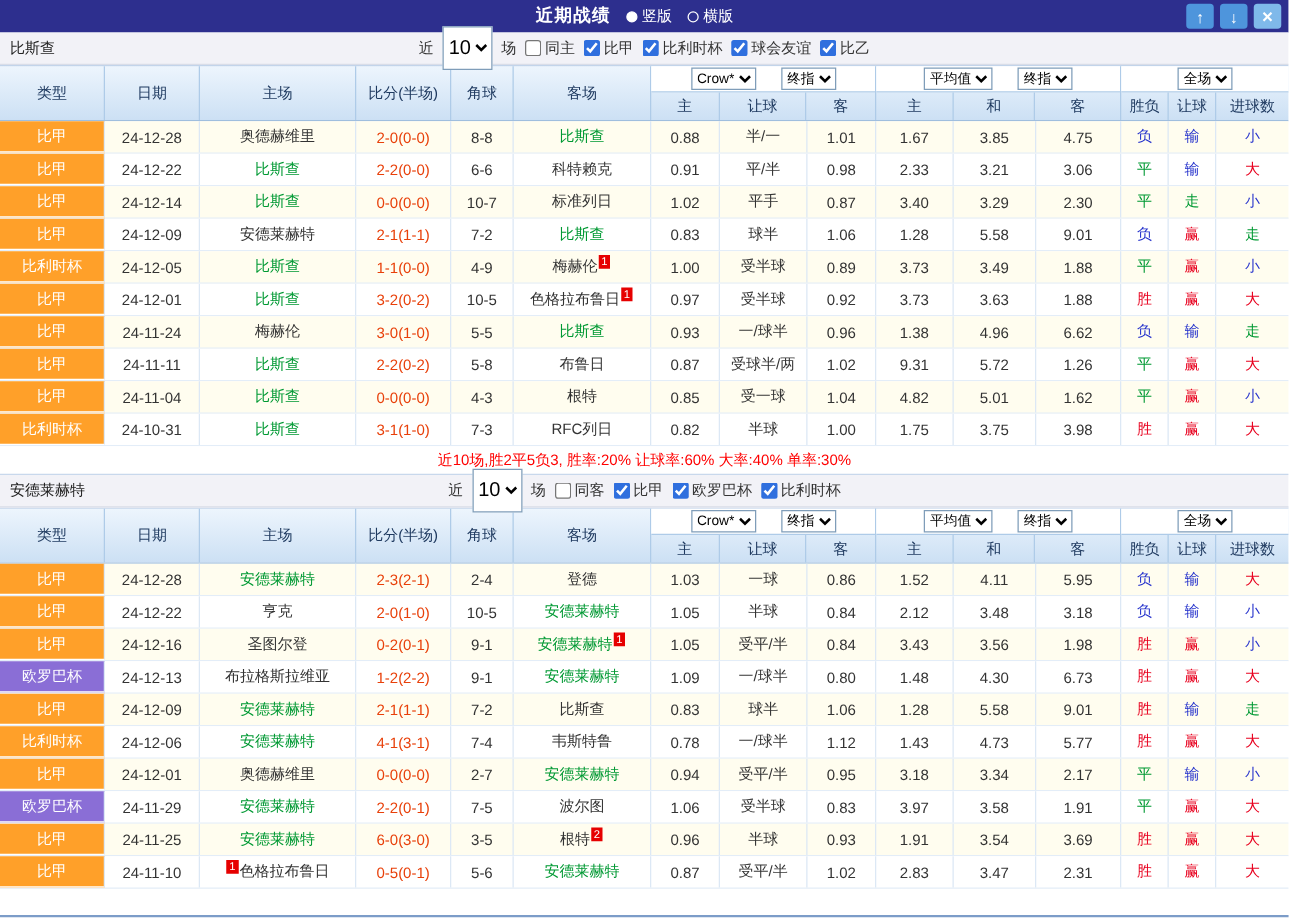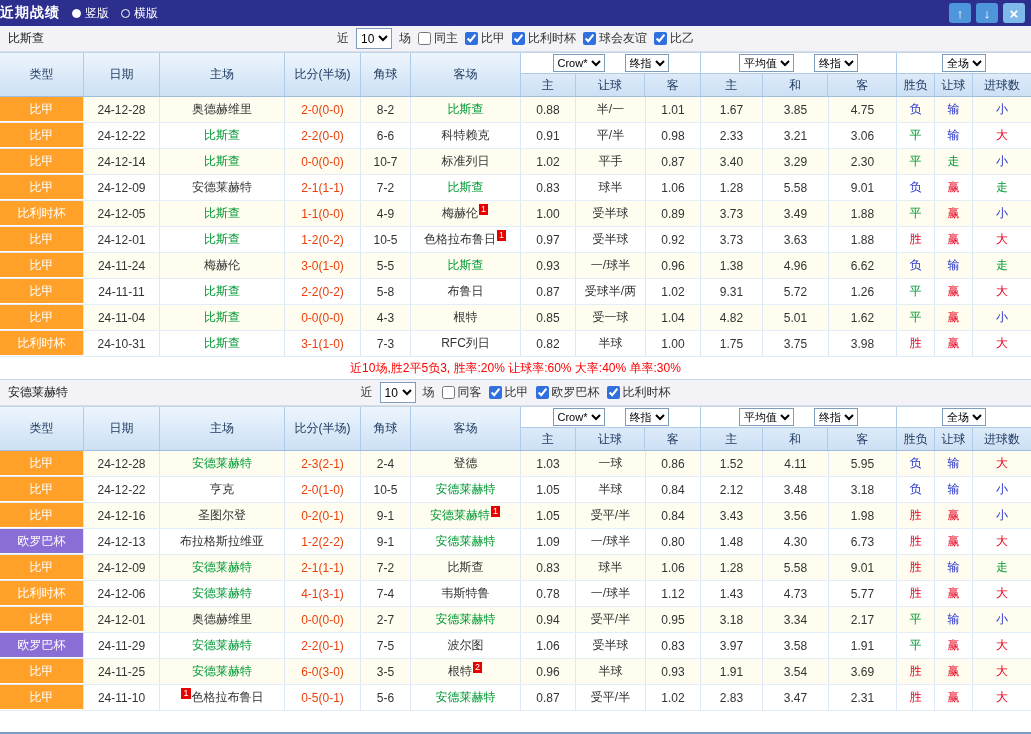--- a/index.html
+++ b/index.html
@@ -1,37 +1,37 @@
 <!DOCTYPE html>
 <html><head>
 <meta charset="utf-8">
 <style>
   * { margin:0; padding:0; box-sizing:border-box; }
   body { font-family:"Liberation Sans","DejaVu Sans",sans-serif; font-size:12px; color:#333; background:#fff; }
   .app { width:1031px; height:734px; display:flex; flex-direction:column; overflow:hidden; border-bottom:2px solid #7C9CC8; background:#fff; }
 
   
   .topbar { height:26px; background:#2D2F8E; position:relative; display:flex; align-items:center; flex:none; }
-  .topbar-center { position:absolute; left:0; right:16px; display:flex; justify-content:flex-start; align-items:center; gap:12px; }
+  .topbar-center { position:absolute; left:0; right:16px; display:flex; justify-content:center; align-items:center; gap:12px; }
   .topbar-title { color:#fff; font-weight:bold; font-size:14px; letter-spacing:1px; }
   .radio { display:inline-flex; align-items:center; gap:4px; color:#fff; cursor:pointer; }
   .radio-dot { width:9px; height:9px; border:1px solid #fff; border-radius:50%; background:transparent; }
   .radio-dot.selected { background:#fff; }
   .topbar-buttons { margin-left:auto; display:flex; gap:5px; padding-right:6px; z-index:2; }
   .tb-btn { width:22px; height:20px; border-radius:3px; background:#4E95DC; color:#fff; display:flex; align-items:center; justify-content:center; font-size:13px; font-weight:bold; cursor:pointer; }
   .tb-btn.close { background:#7FB9EA; font-size:15px; }
 
   
   .section { flex:none; }
   .section-top { height:26px; background:#F2F2F7; border-bottom:1px solid #D9DDE8; display:flex; align-items:center; position:relative; }
   .team-title { position:absolute; left:8px; color:#222; }
   .filters { margin:0 auto; display:flex; align-items:center; gap:7px; }
   .chk { display:inline-flex; align-items:center; gap:3px; cursor:pointer; }
   .chk input { width:13px; height:13px; accent-color:#2F6FDE; margin:0; }
-  select { height:21px; font-size:12px; border:1px solid #7F9DB9; background:#fff; }
+  select { height:35px; font-size:16px; border:1px solid #7F9DB9; background:#fff; }
 
   
   .thead { height:45px; display:flex; background:linear-gradient(#EDF5FD,#CCE0F4); border-bottom:1px solid #9FBEDE; border-top:1px solid #C2D4EA; }
   .th { display:flex; align-items:center; justify-content:center; border-right:1px solid #AECBE8; color:#1F3A60; }
   .thg { display:flex; flex-direction:column; border-right:1px solid #AECBE8; }
   .thg:last-child { border-right:none; }
   .selrow { height:21px; background:#fff; display:flex; align-items:center; justify-content:center; gap:20px; border-bottom:1px solid #AECBE8; }
   .selrow select { height:18px; font-size:11px; }
   .subrow { flex:1; display:flex; }
   .subrow span { display:flex; align-items:center; justify-content:center; border-right:1px solid #AECBE8; color:#1F3A60; }
@@ -156,21 +156,21 @@
     </div>
 
     <div class="tbody">
   <div class="row">
     <div class="cell c-type league" style="background: rgb(255, 160, 41);">比甲</div>
     <div class="cell c-date">24-12-28</div>
     <div class="cell c-home">
             <span class="tname">奥德赫维里</span>
           </div>
     <div class="cell c-score score">2-0(0-0)</div>
-    <div class="cell c-corner">8-2</div>
+    <div class="cell c-corner">8-8</div>
     <div class="cell c-away">
             <span class="tname focus">比斯查</span>
           </div>
     <div class="cell c-oh">0.88</div>
     <div class="cell c-ohc">半/一</div>
     <div class="cell c-oa">1.01</div>
     <div class="cell c-eh">1.67</div>
     <div class="cell c-ed">3.85</div>
     <div class="cell c-ea">4.75</div>
     <div class="cell c-r1" style="color: rgb(38, 51, 204);">负</div>
@@ -266,21 +266,21 @@
     <div class="cell c-r2" style="color: rgb(232, 0, 30);">赢</div>
     <div class="cell c-r3" style="color: rgb(38, 51, 204);">小</div>
   </div>
 
   <div class="row">
     <div class="cell c-type league" style="background: rgb(255, 160, 41);">比甲</div>
     <div class="cell c-date">24-12-01</div>
     <div class="cell c-home">
             <span class="tname focus">比斯查</span>
           </div>
-    <div class="cell c-score score">1-2(0-2)</div>
+    <div class="cell c-score score">3-2(0-2)</div>
     <div class="cell c-corner">10-5</div>
     <div class="cell c-away">
             <span class="tname">色格拉布鲁日</span>
             <span class="card-badge">1</span>
           </div>
     <div class="cell c-oh">0.97</div>
     <div class="cell c-ohc">受半球</div>
     <div class="cell c-oa">0.92</div>
     <div class="cell c-eh">3.73</div>
     <div class="cell c-ed">3.63</div>

